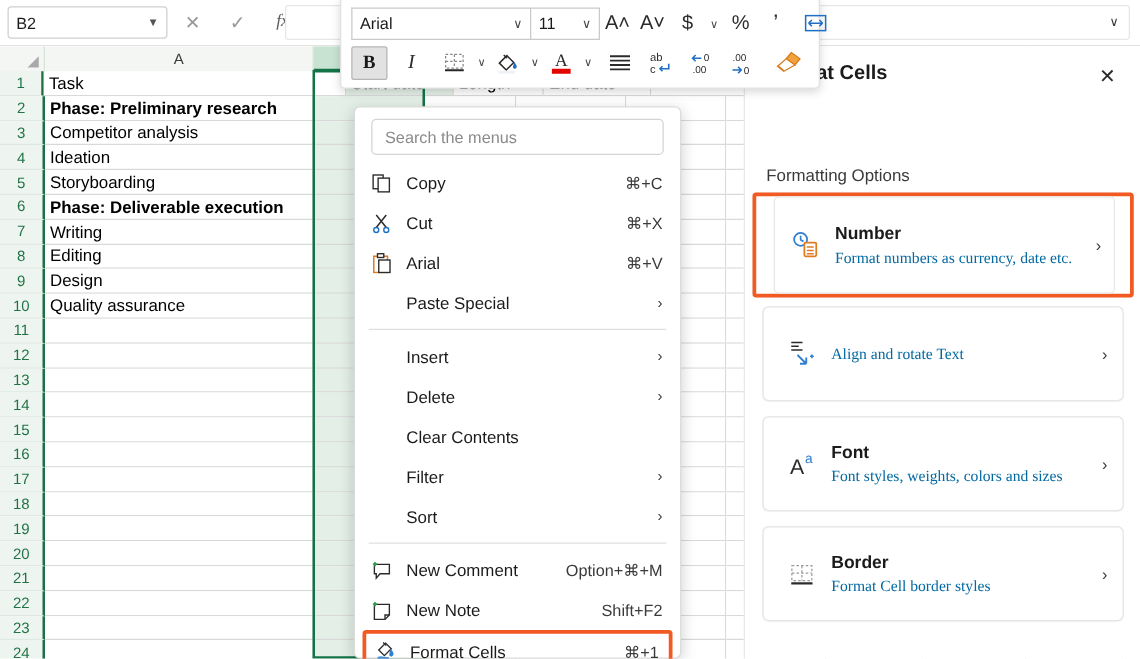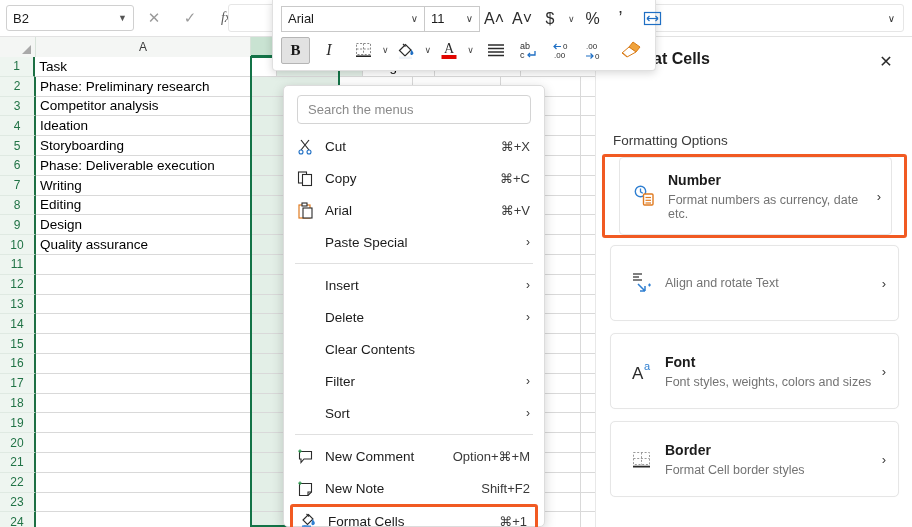--- a/index.html
+++ b/index.html
@@ -74,21 +74,21 @@
     width: 36px; display: flex; align-items: center; justify-content: center;
     font-size: 12px; color: #217346; background: #eef5f0;
     border-right: 2px solid #1d7044; border-bottom: 1px solid #dfe9e2;
   }
   .cell {
     display: flex; align-items: center; padding: 0 2px 0 4px;
     font-size: 13.5px; color: #000;
     border-right: 1px solid #d9d9d9; border-bottom: 1px solid #d9d9d9;
     background: #fff; white-space: nowrap; overflow: hidden;
   }
-  .cell.bold { font-weight: normal; }
+  .cell.bold { font-weight: bold; }
   .cell.selcol { background: #e3efe7; }
 
   
   .col-b-selection {
     position: absolute; pointer-events: none;
     border: 2px solid #137347;
   }
 
   
   .mini-toolbar {
@@ -191,21 +191,21 @@
   .opt-inner {
     display:flex; align-items:center; width:100%; height:100%;
   }
   .opt-card.highlighted .opt-inner{
     border:1px solid #e6e6e6; border-radius:4px; background:#fff;
     padding: 0 10px 0 2px;
   }
   .opt-icon { width: 46px; display: flex; align-items: center; justify-content: center; }
   .opt-text { flex: 1; }
   .opt-title { font-size: 14px; font-weight: bold; color: #1b1b1b; margin-bottom: 5px; }
-  .opt-desc { font-size: 12.5px; color: #737373; }
+  .opt-desc { font-size: 12.5px; color: #0369a1; font-family: Liberation Serif, serif; }
   .opt-arrow { color: #3a3a3a; font-size: 13px; padding-left: 6px; }
 </style>
 </head>
 <body>
 
 <div id="root">
 
   <div class="formula-strip">
     <div class="name-box">
       <span class="nb-text">B2</span>
@@ -1199,37 +1199,37 @@
   </div>
 
   <div class="ctx-menu">
     <div class="ctx-search">
       <span>Search the menus</span>
     </div>
     <div id="ctx-items">
         <div class="ctx-item">
           <span class="ctx-icon">
             <svg width="17" height="17" viewBox="0 0 17 17">
+              <rect x="1.5" y="2" width="8" height="11" fill="#fff" stroke="#2b2b2b" stroke-width="1.1"></rect>
+              <rect x="5.5" y="4.5" width="9" height="11" fill="#fff" stroke="#2b2b2b" stroke-width="1.1"></rect>
+            </svg>
+          </span>
+          <span class="ctx-label">Copy</span>
+          <span class="ctx-accel">⌘+C</span>
+        </div>
+        <div class="ctx-item">
+          <span class="ctx-icon">
+            <svg width="17" height="17" viewBox="0 0 17 17">
               <path d="M4 2 L12 12 M12 2 L4 12" stroke="#2b2b2b" stroke-width="1.2" fill="none"></path>
               <circle cx="4" cy="14" r="2" fill="none" stroke="#1f6fc4" stroke-width="1.1"></circle>
               <circle cx="12" cy="14" r="2" fill="none" stroke="#1f6fc4" stroke-width="1.1"></circle>
             </svg>
           </span>
           <span class="ctx-label">Cut</span>
           <span class="ctx-accel">⌘+X</span>
-        </div>
-        <div class="ctx-item">
-          <span class="ctx-icon">
-            <svg width="17" height="17" viewBox="0 0 17 17">
-              <rect x="1.5" y="2" width="8" height="11" fill="#fff" stroke="#2b2b2b" stroke-width="1.1"></rect>
-              <rect x="5.5" y="4.5" width="9" height="11" fill="#fff" stroke="#2b2b2b" stroke-width="1.1"></rect>
-            </svg>
-          </span>
-          <span class="ctx-label">Copy</span>
-          <span class="ctx-accel">⌘+C</span>
         </div>
         <div class="ctx-item">
           <span class="ctx-icon">
             <svg width="17" height="17" viewBox="0 0 17 17">
               <rect x="2" y="3" width="11" height="13" fill="#fff" stroke="#e07b20" stroke-width="1.2"></rect>
               <rect x="5" y="1" width="5" height="3" fill="#fff" stroke="#2b2b2b" stroke-width="1.1"></rect>
               <rect x="6" y="6" width="9" height="10" fill="#fff" stroke="#2b2b2b" stroke-width="1.1"></rect>
             </svg>
           </span>
           <span class="ctx-label">Arial</span>

